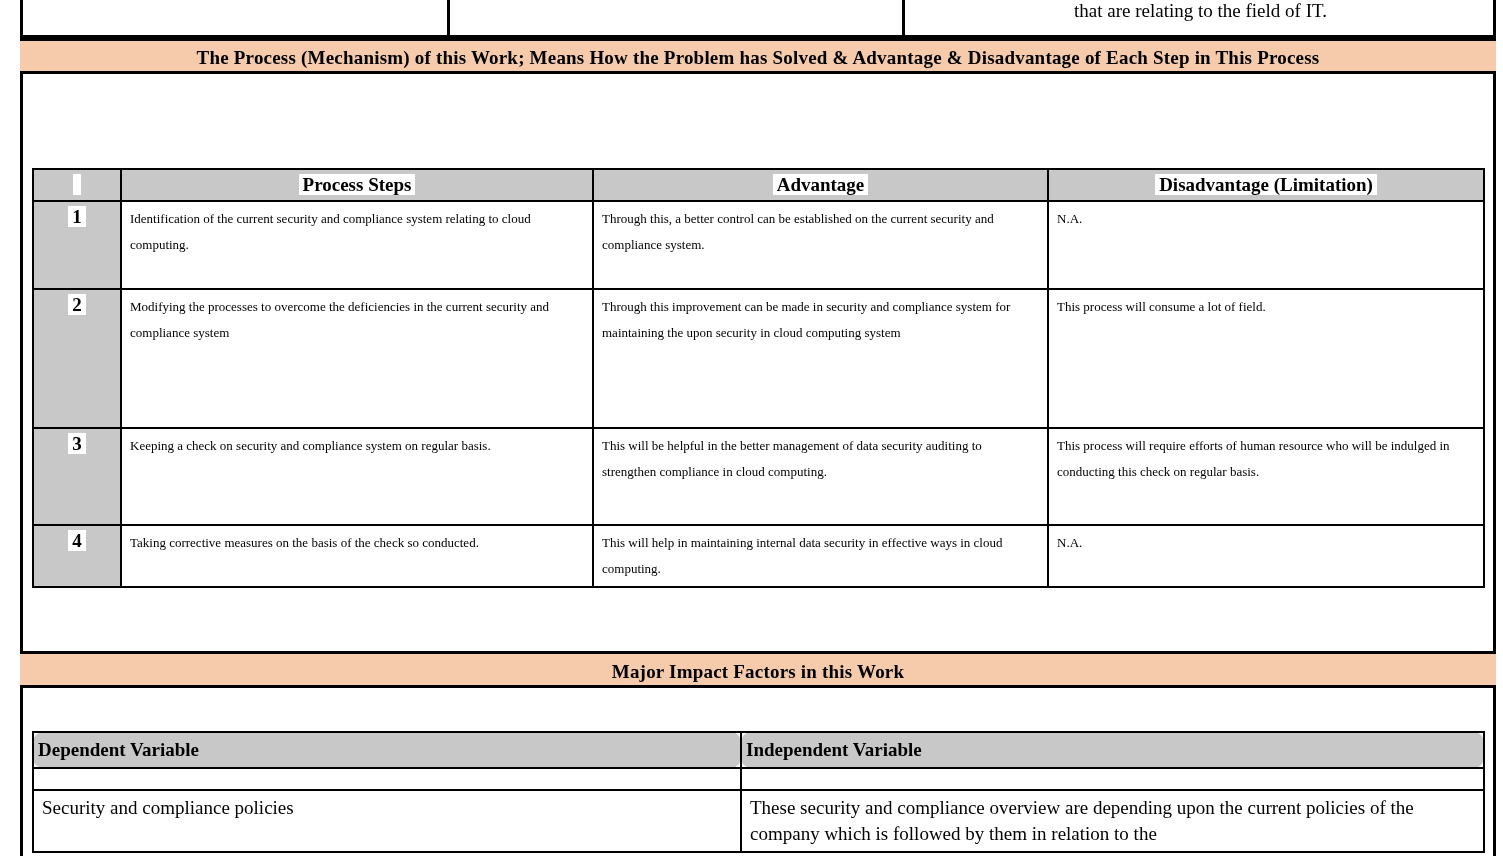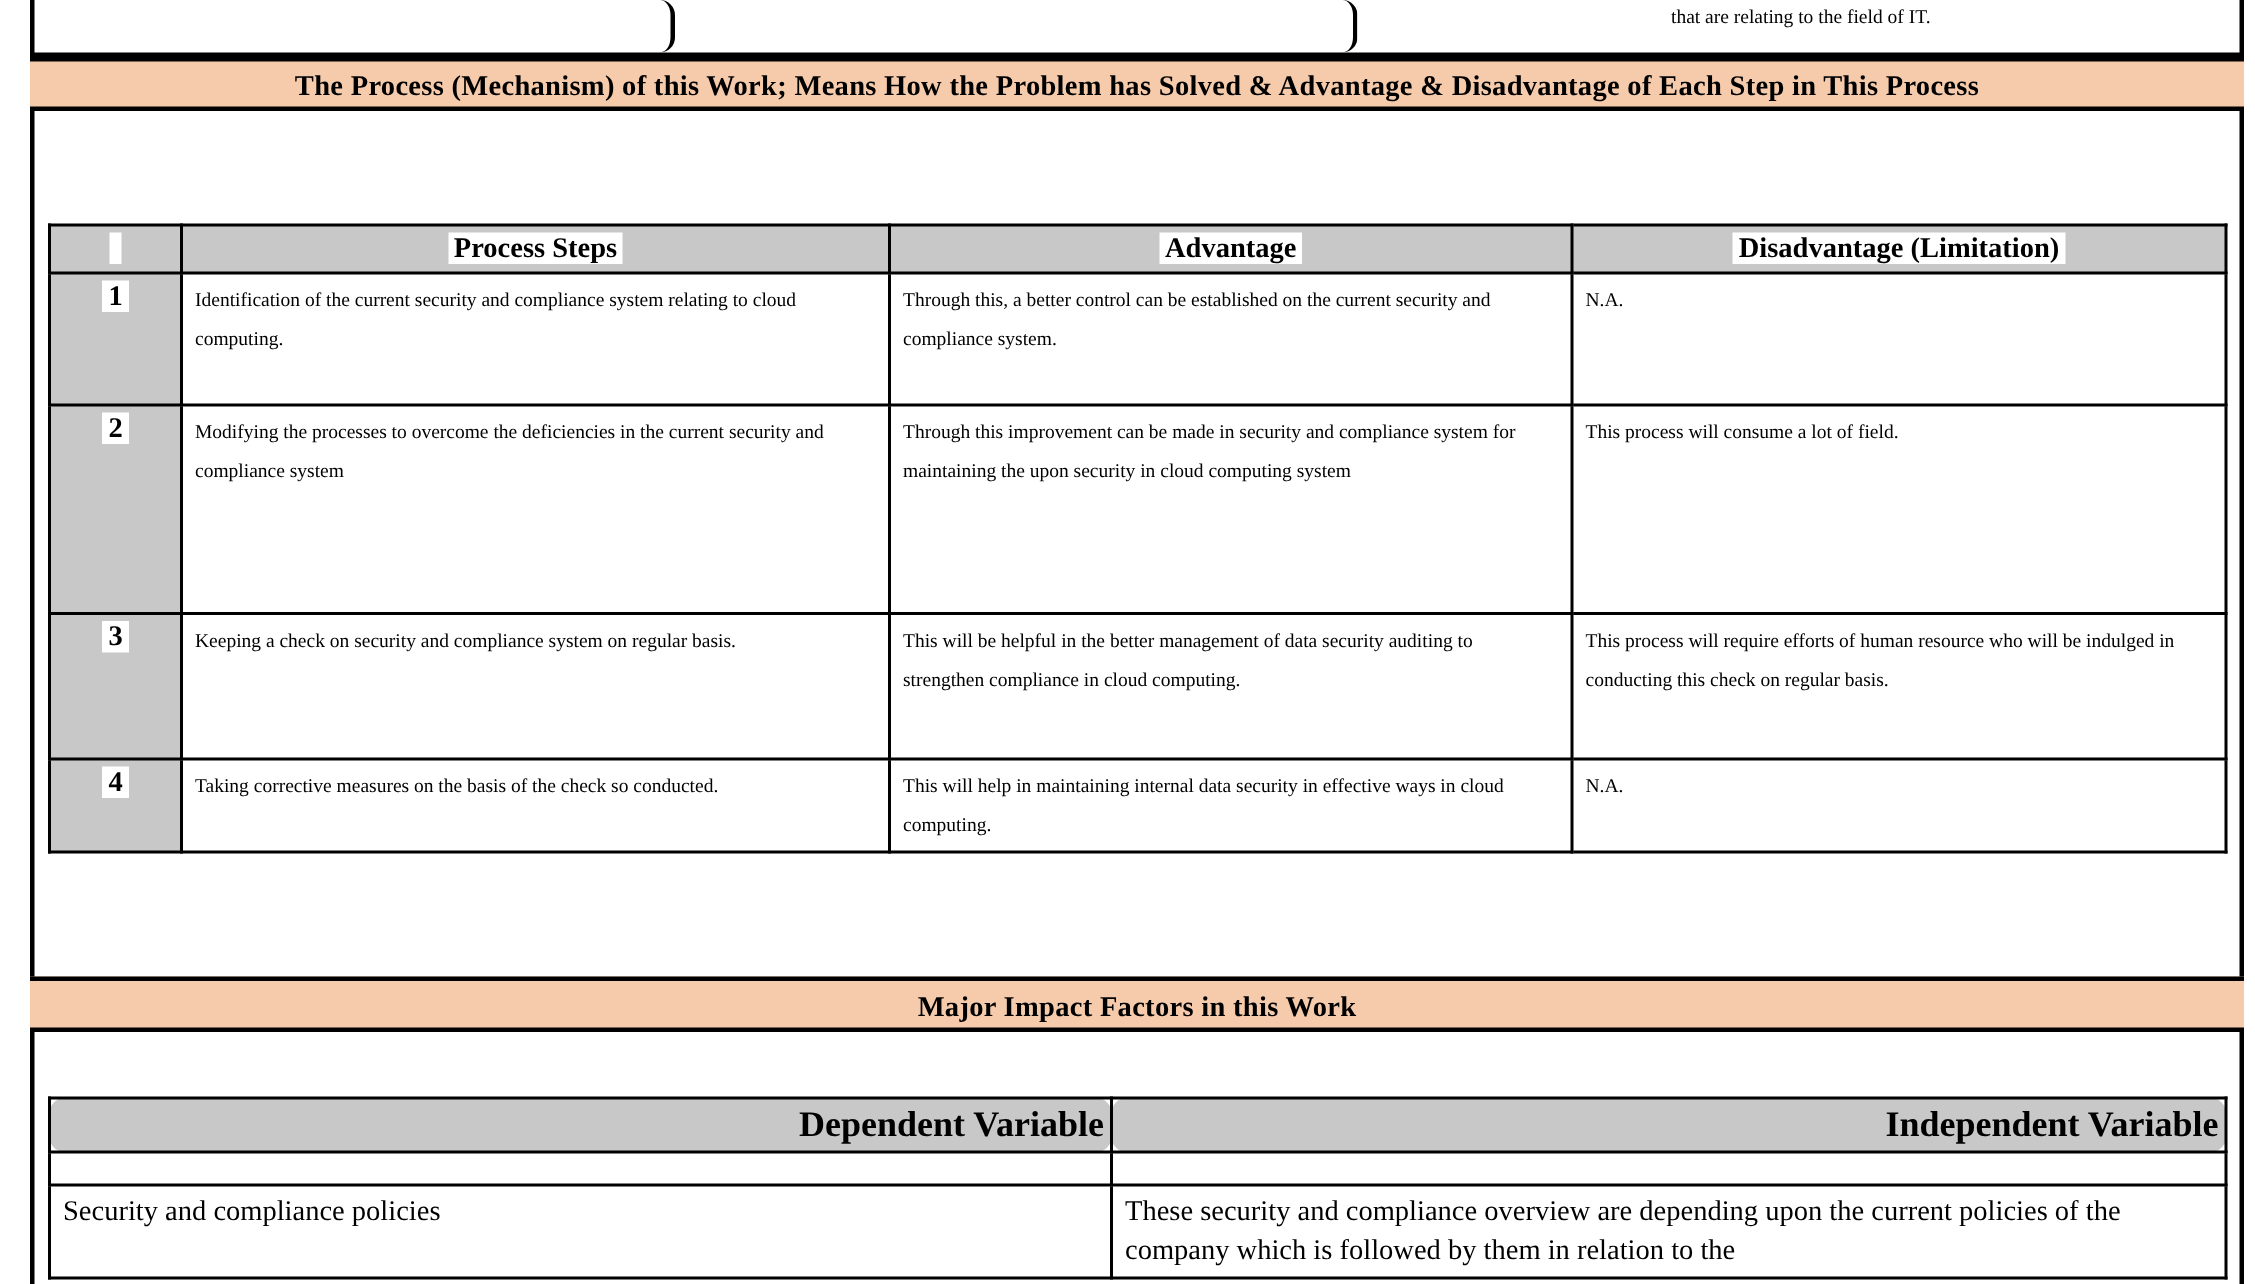--- a/index.html
+++ b/index.html
@@ -36,24 +36,23 @@
     width: 1476px;
     height: 38px;
     box-sizing: border-box;
     border-bottom: 3px solid #000;
     display: flex;
   }
   .top-cell {
     box-sizing: border-box;
     height: 100%;
     padding: 0 10px;
-    font-size: 13px;
+    font-size: 19px;
     line-height: 22px;
     overflow: hidden;
-    border-radius: 10px;
   }
   .top-cell-a { width: 430px; border-right: 3px solid #000; }
   .top-cell-b { width: 455px; border-right: 3px solid #000; }
   .top-cell-c { width: 591px; text-align: center; }
 
   
   .banner {
     position: absolute;
     left: 20px;
     width: 1476px;
@@ -90,21 +89,21 @@
     vertical-align: top;
     padding: 4px 8px 4px 8px;
     font-weight: normal;
     text-align: left;
     box-sizing: border-box;
   }
 
   
   #process-table {
     left: 32px;
-    top: 149px;
+    top: 168px;
     width: 1451px;
   }
   #process-table th {
     background: #C8C8C8;
     text-align: center;
     font-weight: bold;
     height: 32px;
     padding: 2px 4px;
     vertical-align: middle;
   }
@@ -140,23 +139,23 @@
   .r4 td.txt { height: 54px; }
 
   
   #impact-table {
     left: 32px;
     top: 731px;
     width: 1451px;
   }
   #impact-table th {
     background: #C8C8C8;
-    text-align: right;
-    font-weight: bold;
-    font-size: 24px;
+    text-align: left;
+    font-weight: bold;
+    font-size: 19px;
     height: 36px;
     vertical-align: middle;
     padding: 2px 4px;
     border-radius: 10px;
   }
   #impact-table td {
     font-size: 19px;
     line-height: 26px;
   }
   #impact-table tr.spacer td { height: 22px; }

